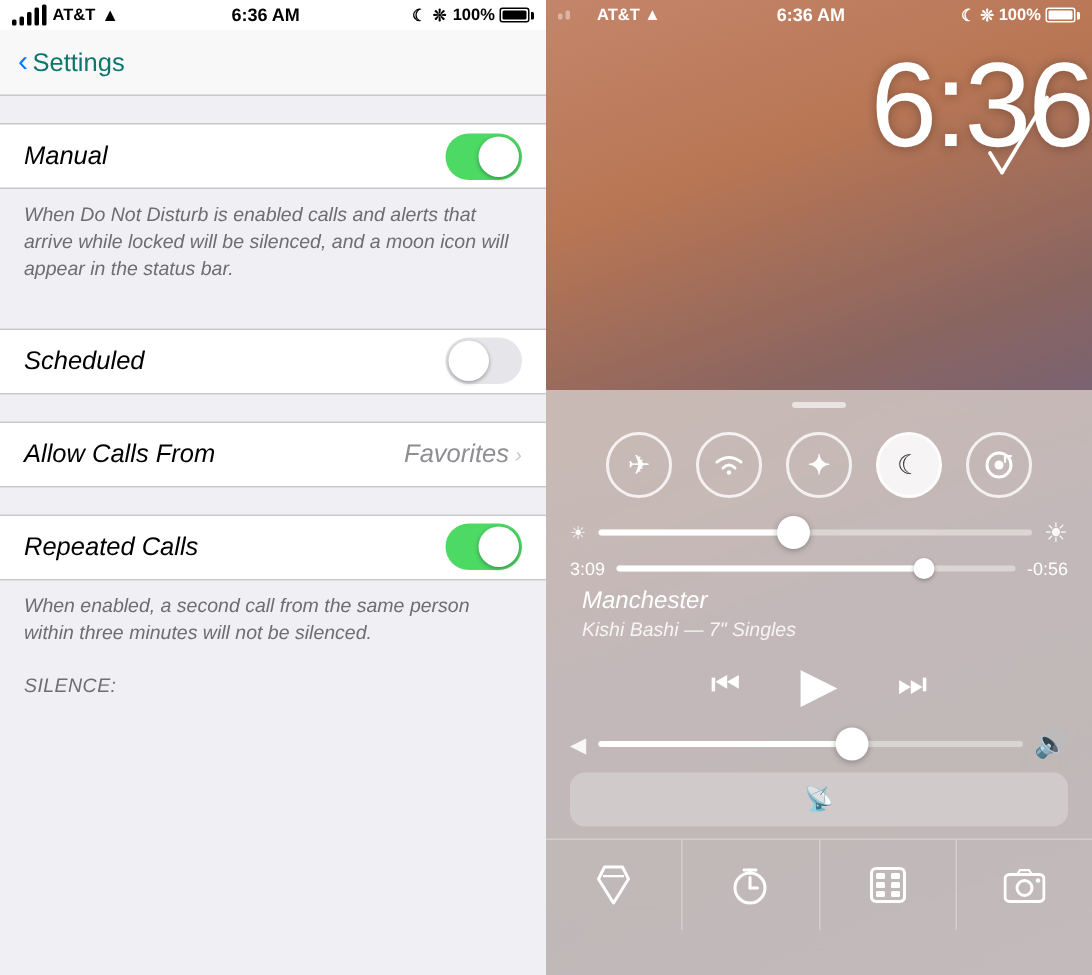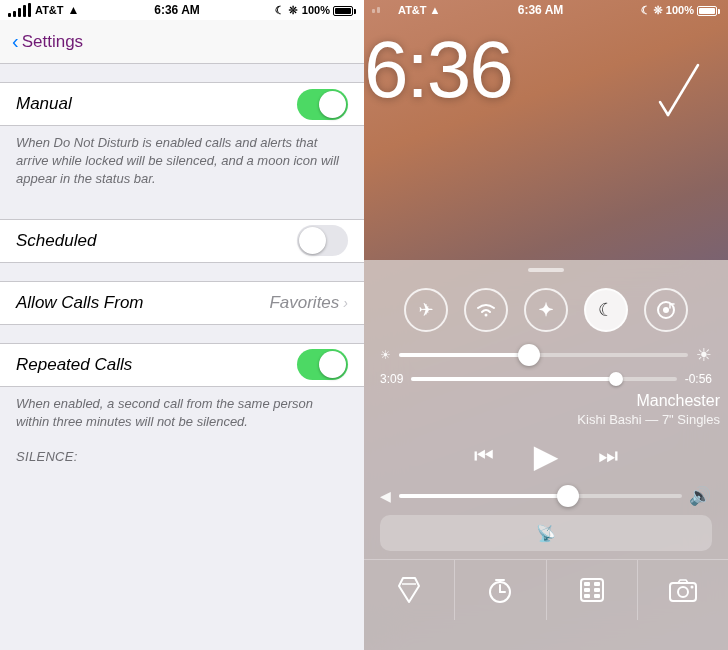--- a/index.html
+++ b/index.html
@@ -142,21 +142,21 @@
       font-size: 11px;
       font-weight: 600;
       color: white;
       z-index: 10;
     }
     .status-right-left { display: flex; align-items: center; gap: 3px; }
     .status-right-right { display: flex; align-items: center; gap: 3px; }
 
     .lock-time {
       position: relative;
-      text-align: left;
+      text-align: right;
       margin-top: 10px;
       z-index: 10;
     }
     .lock-time-value {
       font-size: 80px;
       font-weight: 100;
       color: white;
       letter-spacing: -2px;
       line-height: 1;
       text-shadow: 0 1px 8px rgba(0,0,0,0.3);
@@ -249,22 +249,23 @@
     .cc-time-row {
       display: flex;
       align-items: center;
       justify-content: space-between;
       padding: 2px 16px;
       font-size: 12px;
       color: white;
     }
 
     .cc-music-section {
-      padding: 4px 8px;
-      text-align: right;
+      padding: 4px 24px;
+      text-align: left;
+      font-style: italic;
     }
     .cc-song-title { font-size: 16px; color: white; font-weight: 500; }
     .cc-song-sub { font-size: 13px; color: rgba(255,255,255,0.85); margin-top: 2px; }
 
     .cc-playback-row {
       display: flex;
       align-items: center;
       justify-content: center;
       gap: 40px;
       padding: 6px 16px;
@@ -375,21 +376,21 @@
           <span class="battery-tip"></span>
         </span>
       </span>
     </div>
   </div>
 
   <div class="nav-bar">
     <div class="nav-bar-wrapper">
       <div class="nav-back">
         <span style="font-size:20px; color:#007aff;">‹</span>
-        <span style="color:#701a75;font-size:17px;">Settings</span>
+        <span style="color:#0f766e;font-size:17px;">Settings</span>
       </div>
     </div>
   </div>
 
   <div class="settings-content">
 
     <div class="settings-group">
       <div class="settings-cell">
         <span class="cell-label">Manual</span>
         <div class="toggle on">

